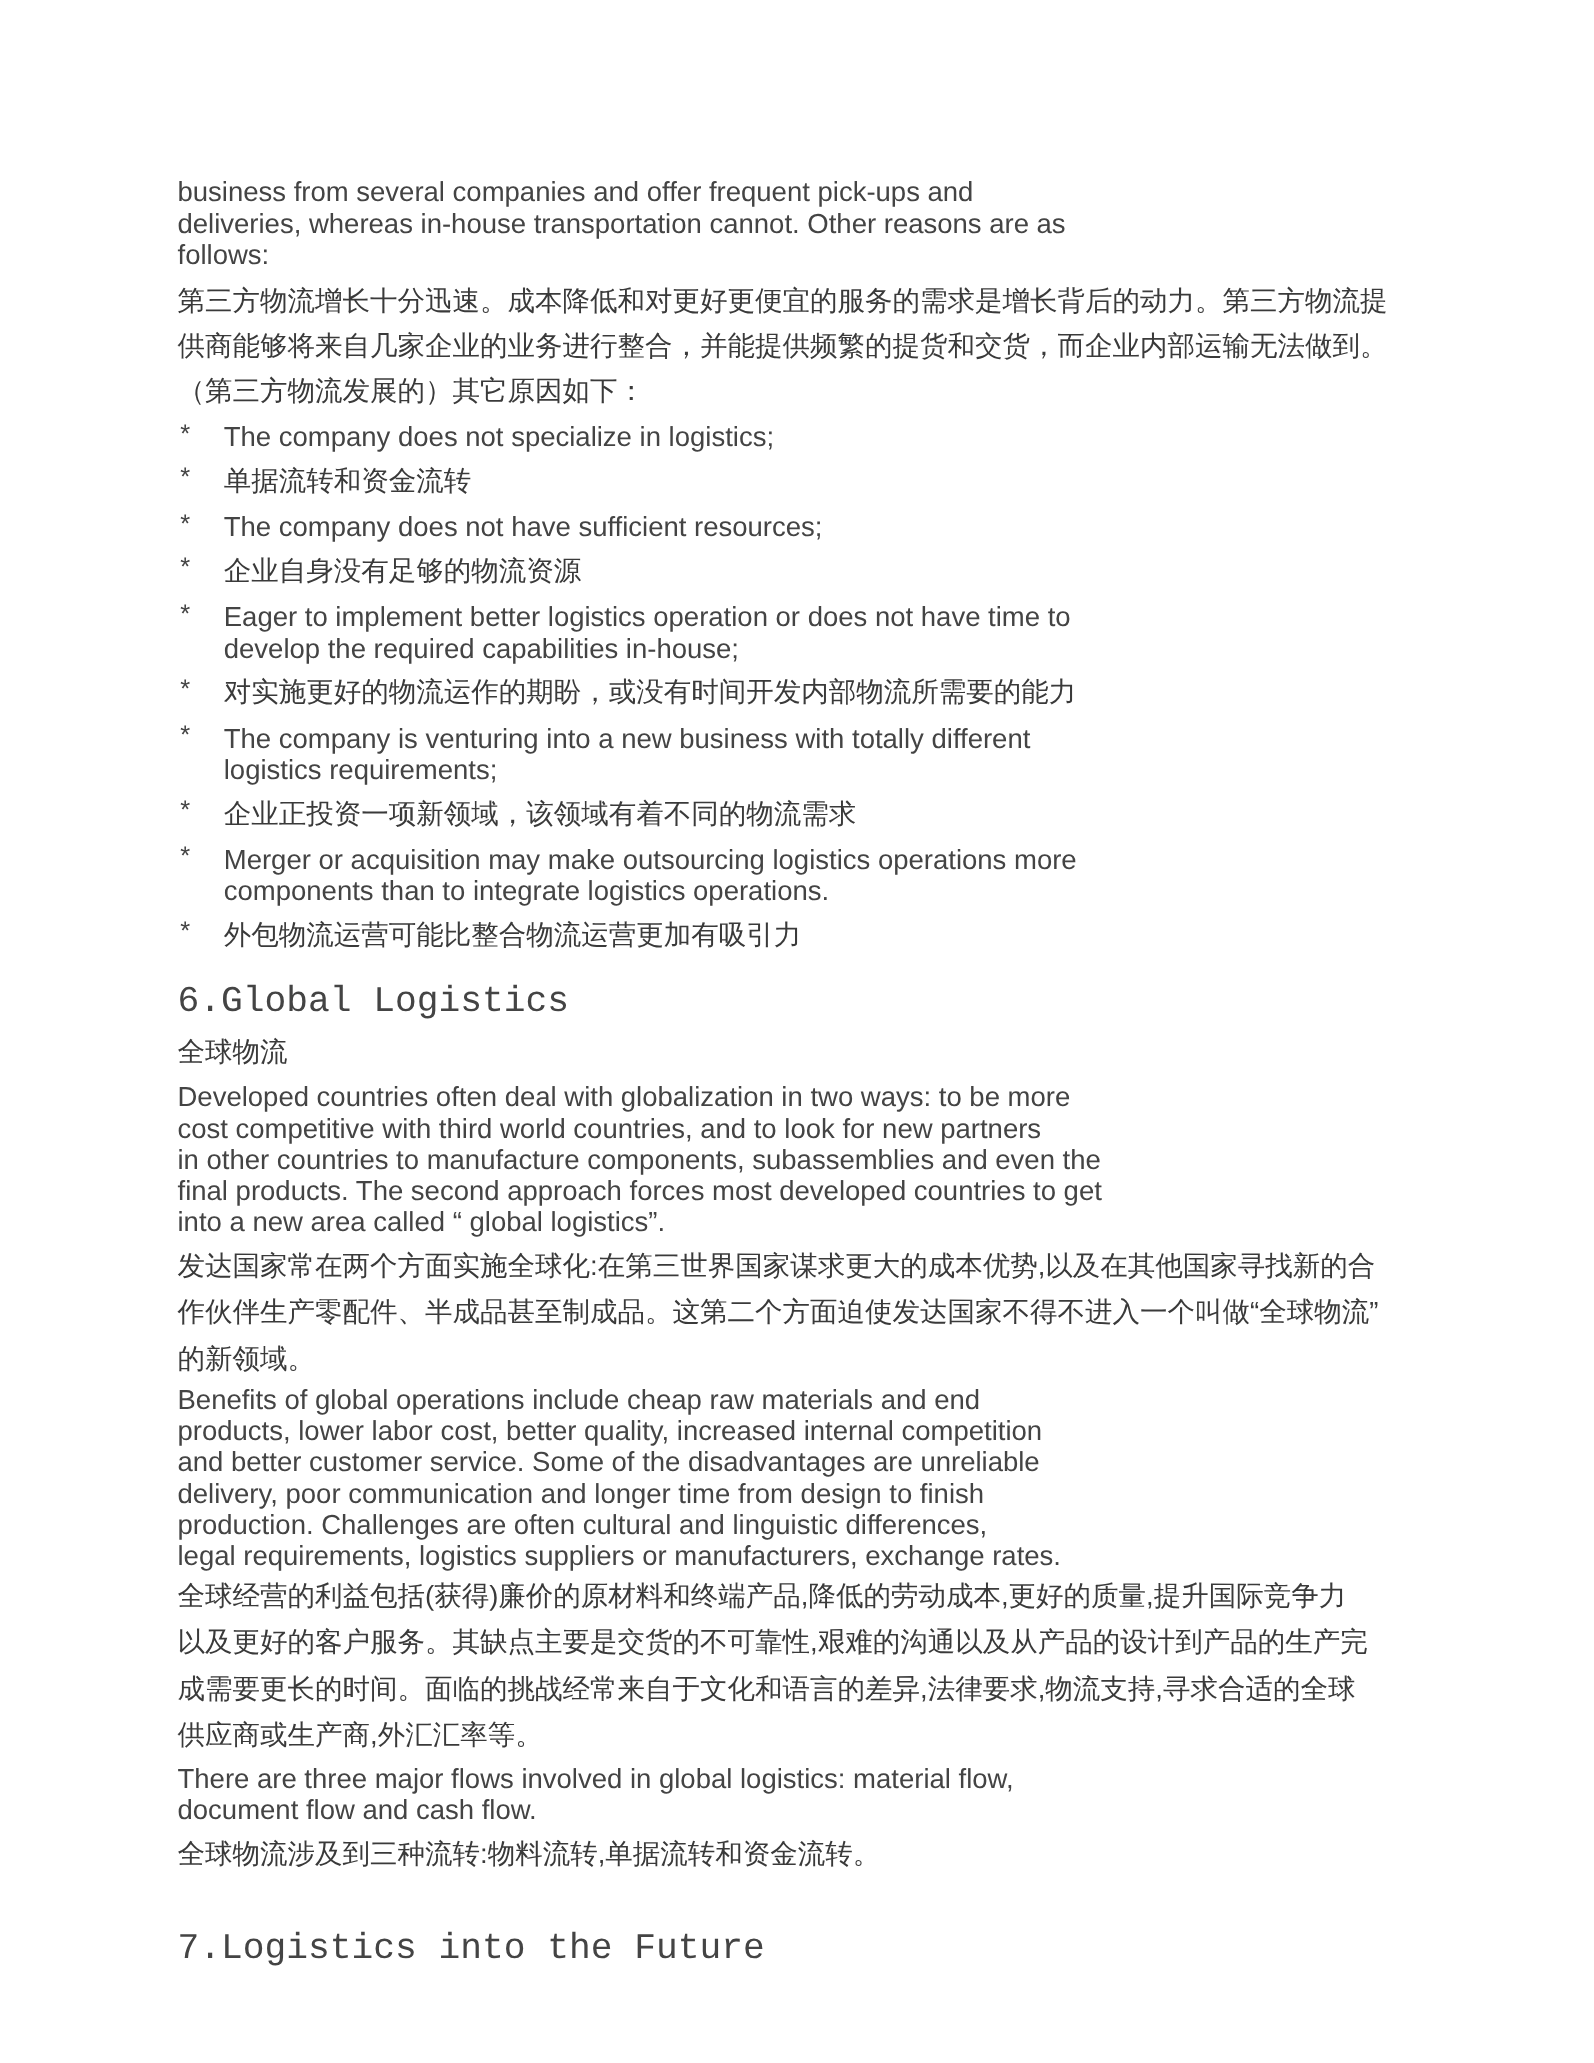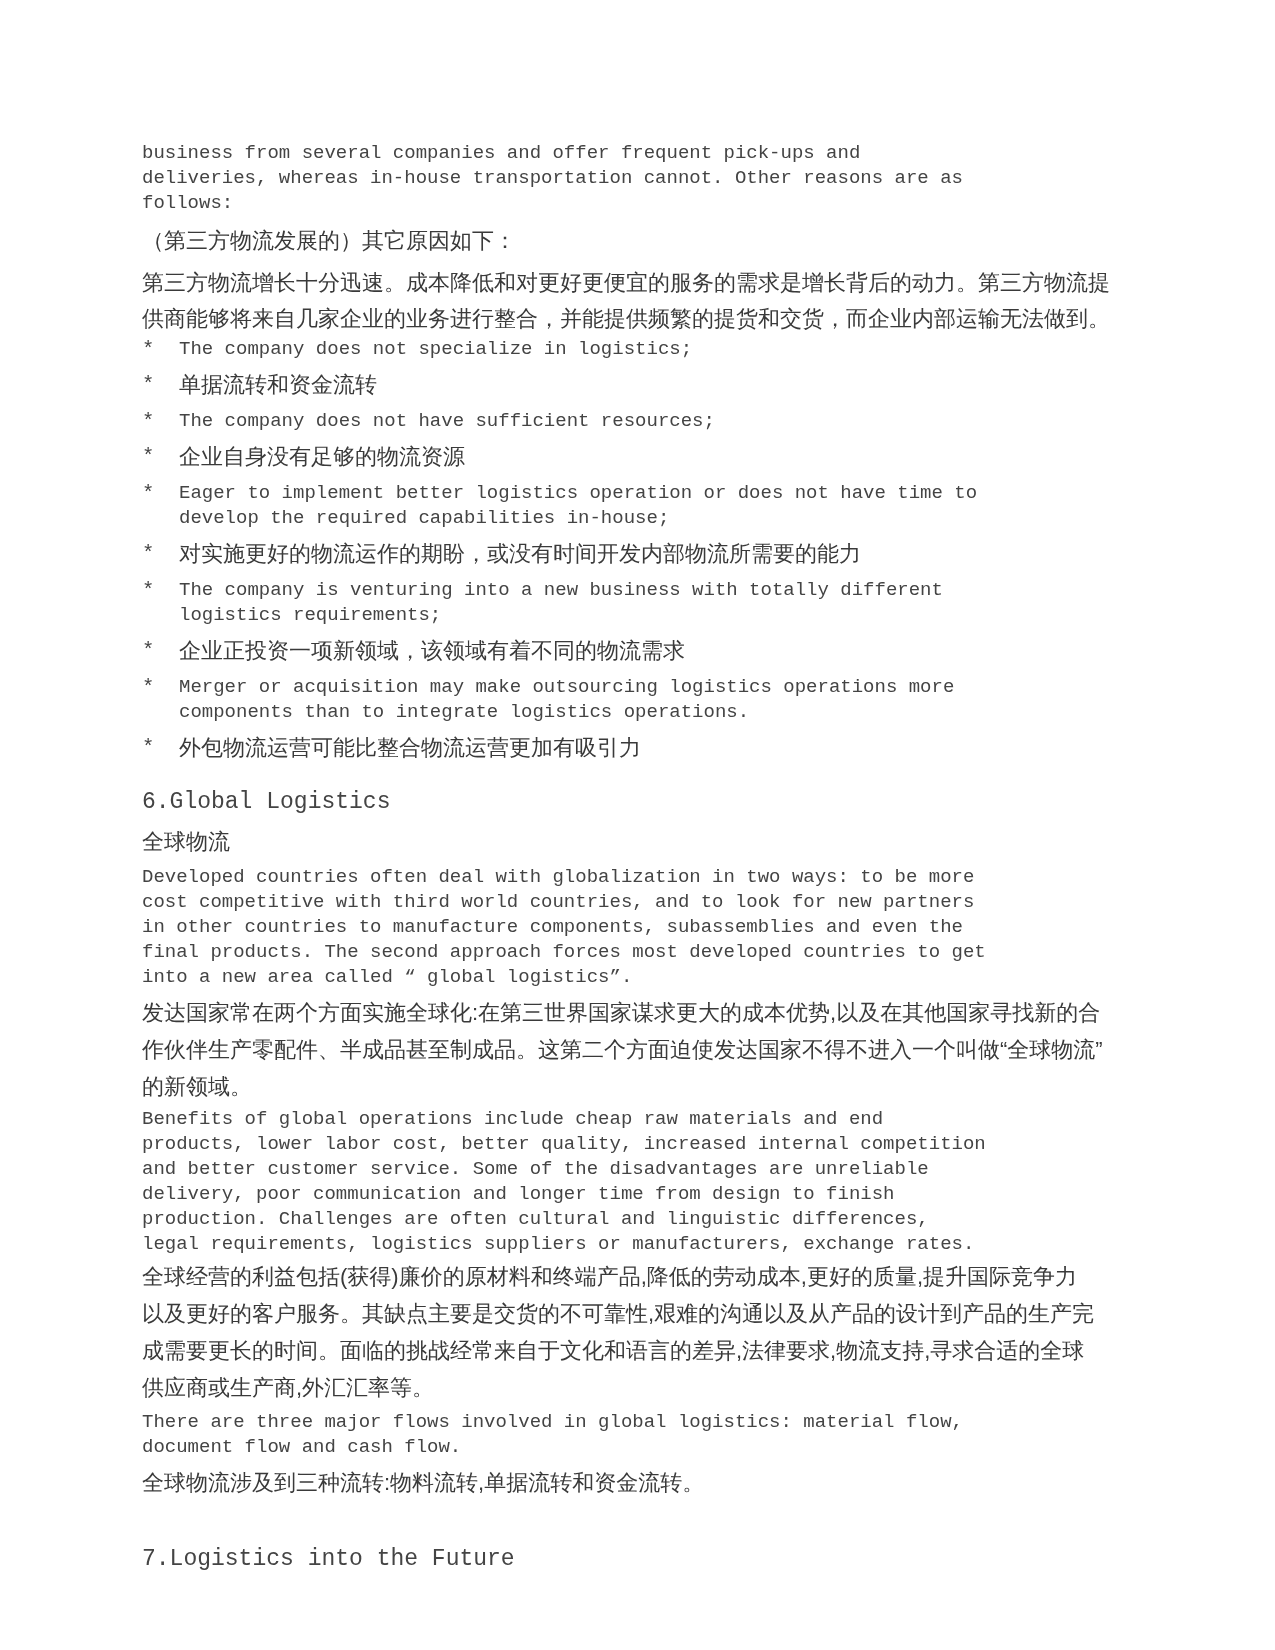--- a/index.html
+++ b/index.html
@@ -13,22 +13,22 @@
     box-sizing: border-box;
     padding: 141px 90px 0 142px;
     overflow: hidden;
   }
   .doc {
     width: 1045px;
     color: #3f3f3f;
   }
   
   .en {
-    font-family: Liberation Mono, monospace;
-    font-size: 19px;
+    font-family: Liberation Sans, sans-serif;
+    font-size: 22px;
     line-height: 25px;
     color: #444444;
     white-space: pre-line;
   }
   
   .zh {
     font-family: "Liberation Sans", "DejaVu Sans", sans-serif;
     font-size: 22px;
     line-height: 36px;
     color: #3a3a3a;
@@ -56,21 +56,21 @@
     line-height: 25px;
     color: #444444;
   }
   ul.bullets li.zh-item .marker { line-height: 31px; }
   ul.bullets li .btext { flex: 1 1 auto; }
   ul.bullets li.zh-item { margin-bottom: 9px; }
   ul.bullets li.zh-item .btext { line-height: 31px; }
 
   .heading {
     font-family: "Liberation Mono", "DejaVu Sans Mono", monospace;
-    font-size: 23px;
+    font-size: 29px;
     line-height: 26px;
     color: #444444;
     font-weight: normal;
     margin: 0 0 11px 0;
   }
   .h6 { margin-top: 14px; }
   .h7 { margin-top: 46px; }
 
   .sub-zh      { margin-bottom: 7px; line-height: 32px; }
   .p-dev-en    { margin-bottom: 4px; }
@@ -82,24 +82,24 @@
 </style>
 </head>
 <body>
 
 <div class="doc">
 
   <p class="en intro-en">business from several companies and offer frequent pick-ups and
 deliveries, whereas in-house transportation cannot. Other reasons are as
 follows:</p>
 
-  <p class="zh intro-note">（第三方物流发展的）其它原因如下：</p>
-
   <p class="zh intro-zh">第三方物流增长十分迅速。成本降低和对更好更便宜的服务的需求是增长背后的动力。第三方物流提
 供商能够将来自几家企业的业务进行整合，并能提供频繁的提货和交货，而企业内部运输无法做到。</p>
+
+  <p class="zh intro-note">（第三方物流发展的）其它原因如下：</p>
 
   <ul class="bullets">
     <li class="en-item">
       <span class="marker">*</span>
       <span class="btext en">The company does not specialize in logistics;</span>
     </li>
     <li class="zh-item">
       <span class="marker">*</span>
       <span class="btext zh">单据流转和资金流转</span>
     </li>

